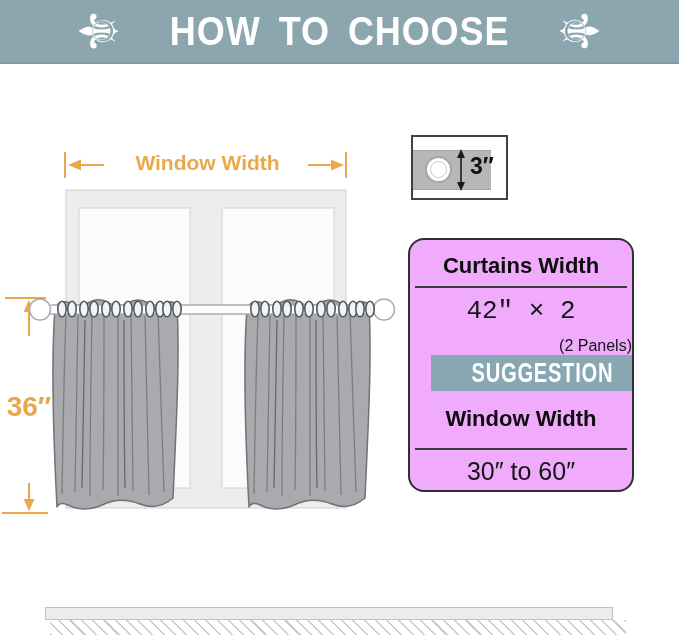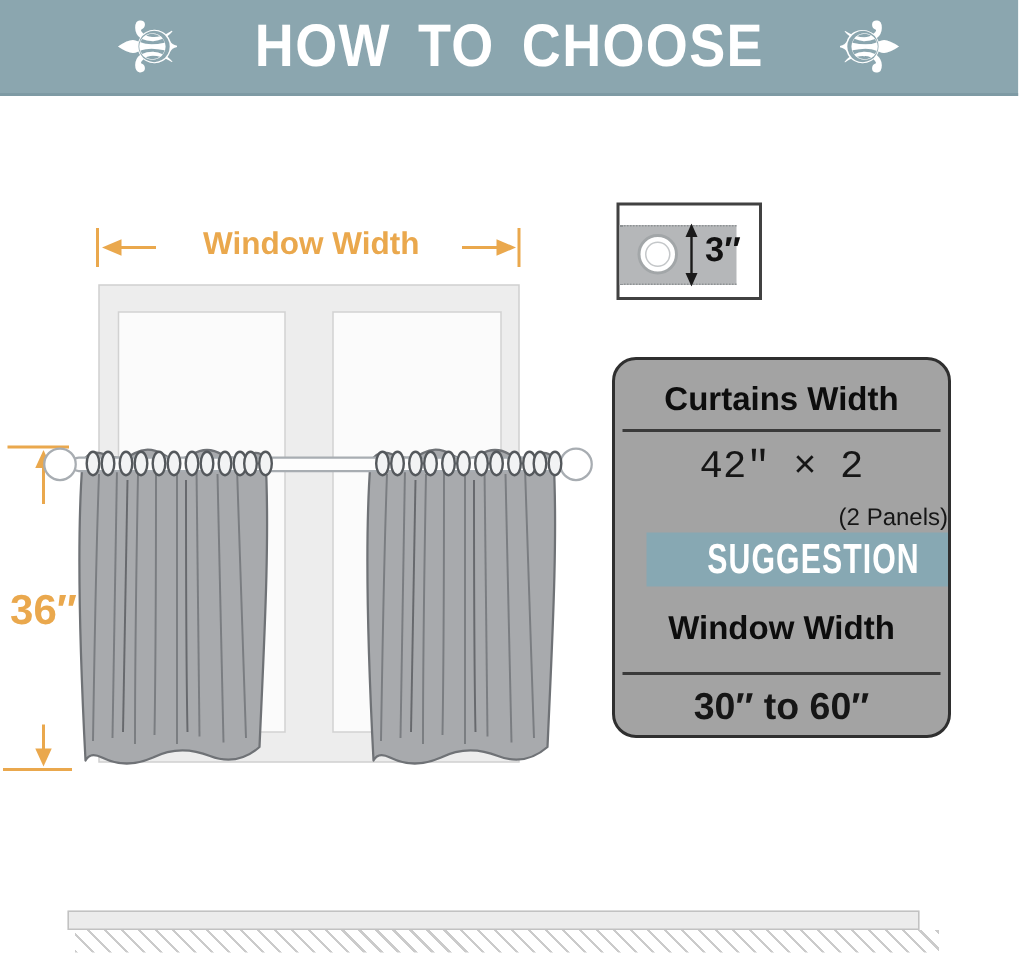--- a/index.html
+++ b/index.html
@@ -30,34 +30,34 @@
   .grommet-ring{position:absolute;left:12px;top:19px;width:27px;height:27px;border-radius:50%;
                 background:#fff;border:2px solid #A2A6A8;box-sizing:border-box;display:flex;align-items:center;justify-content:center;}
   .grommet-hole{width:17px;height:17px;border-radius:50%;border:1px solid #C4C7C9;box-sizing:border-box;}
   .grommet-arrow{position:absolute;left:42px;top:12px;}
   .grommet-dim{position:absolute;left:57px;top:16px;font-size:23px;font-weight:bold;color:#111;}
 
   .grommet-caption{position:absolute;left:519px;top:139px;width:156px;font-size:14px;line-height:18.5px;color:#1F1F1F;}
   .grommet-note{position:absolute;left:405px;top:204px;width:272px;font-size:15px;color:#1C1C1C;}
 
   
-  .suggest-card{position:absolute;left:408px;top:238px;width:226px;height:254px;background:#a3a3a3;
+  .suggest-card{position:absolute;left:408px;top:238px;width:226px;height:254px;background:#f0abfc;
                 border:2.5px solid #2F2F2F;border-radius:16px;box-sizing:border-box;overflow:hidden;}
   .sc-title{position:absolute;left:0;width:100%;text-align:center;font-weight:bold;font-size:22px;color:#0d0d0d;}
   .sc-title1{top:13px;}
   .sc-rule{position:absolute;left:5px;right:5px;border-top:2px solid #3A3A3A;}
   .sc-rule1{top:46px;}
   .sc-value1{position:absolute;left:0;top:56px;width:100%;text-align:center;font-size:26px;color:#161616;font-family:Liberation Mono, monospace;}
   .sc-panels{position:absolute;left:0;top:97px;width:100%;text-align:right;font-size:16px;color:#161616;}
   .sc-band{position:absolute;left:0;top:115px;width:100%;height:36px;background:#87A8B3;
            display:flex;align-items:center;justify-content:center;margin-left:21px;}
   .sc-band span{color:#fff;font-weight:bold;font-size:28px;letter-spacing:1px;transform:scaleX(0.72);white-space:nowrap;}
   .sc-title2{top:166px;}
   .sc-rule2{top:208px;}
-  .sc-value2{position:absolute;left:0;top:217px;width:100%;text-align:center;font-size:25px;color:#161616;font-weight:bold;}
+  .sc-value2{position:absolute;left:0;top:217px;width:100%;text-align:center;font-size:25px;color:#161616;}
 
   .footnote{position:absolute;left:405px;top:504px;width:268px;font-size:15px;line-height:21px;color:#2B2B2B;}
 
   
   .ground-bar{position:absolute;left:45px;top:607px;width:568px;height:13px;background:#ECECEC;
               border:1px solid #C2C2C2;box-sizing:border-box;}
   .ground-hatch{position:absolute;left:50px;top:620px;width:576px;height:15px;
                 background:repeating-linear-gradient(45deg,#CBCBCB 0 1.5px,transparent 1.5px 8px);}
 </style>
 </head>

